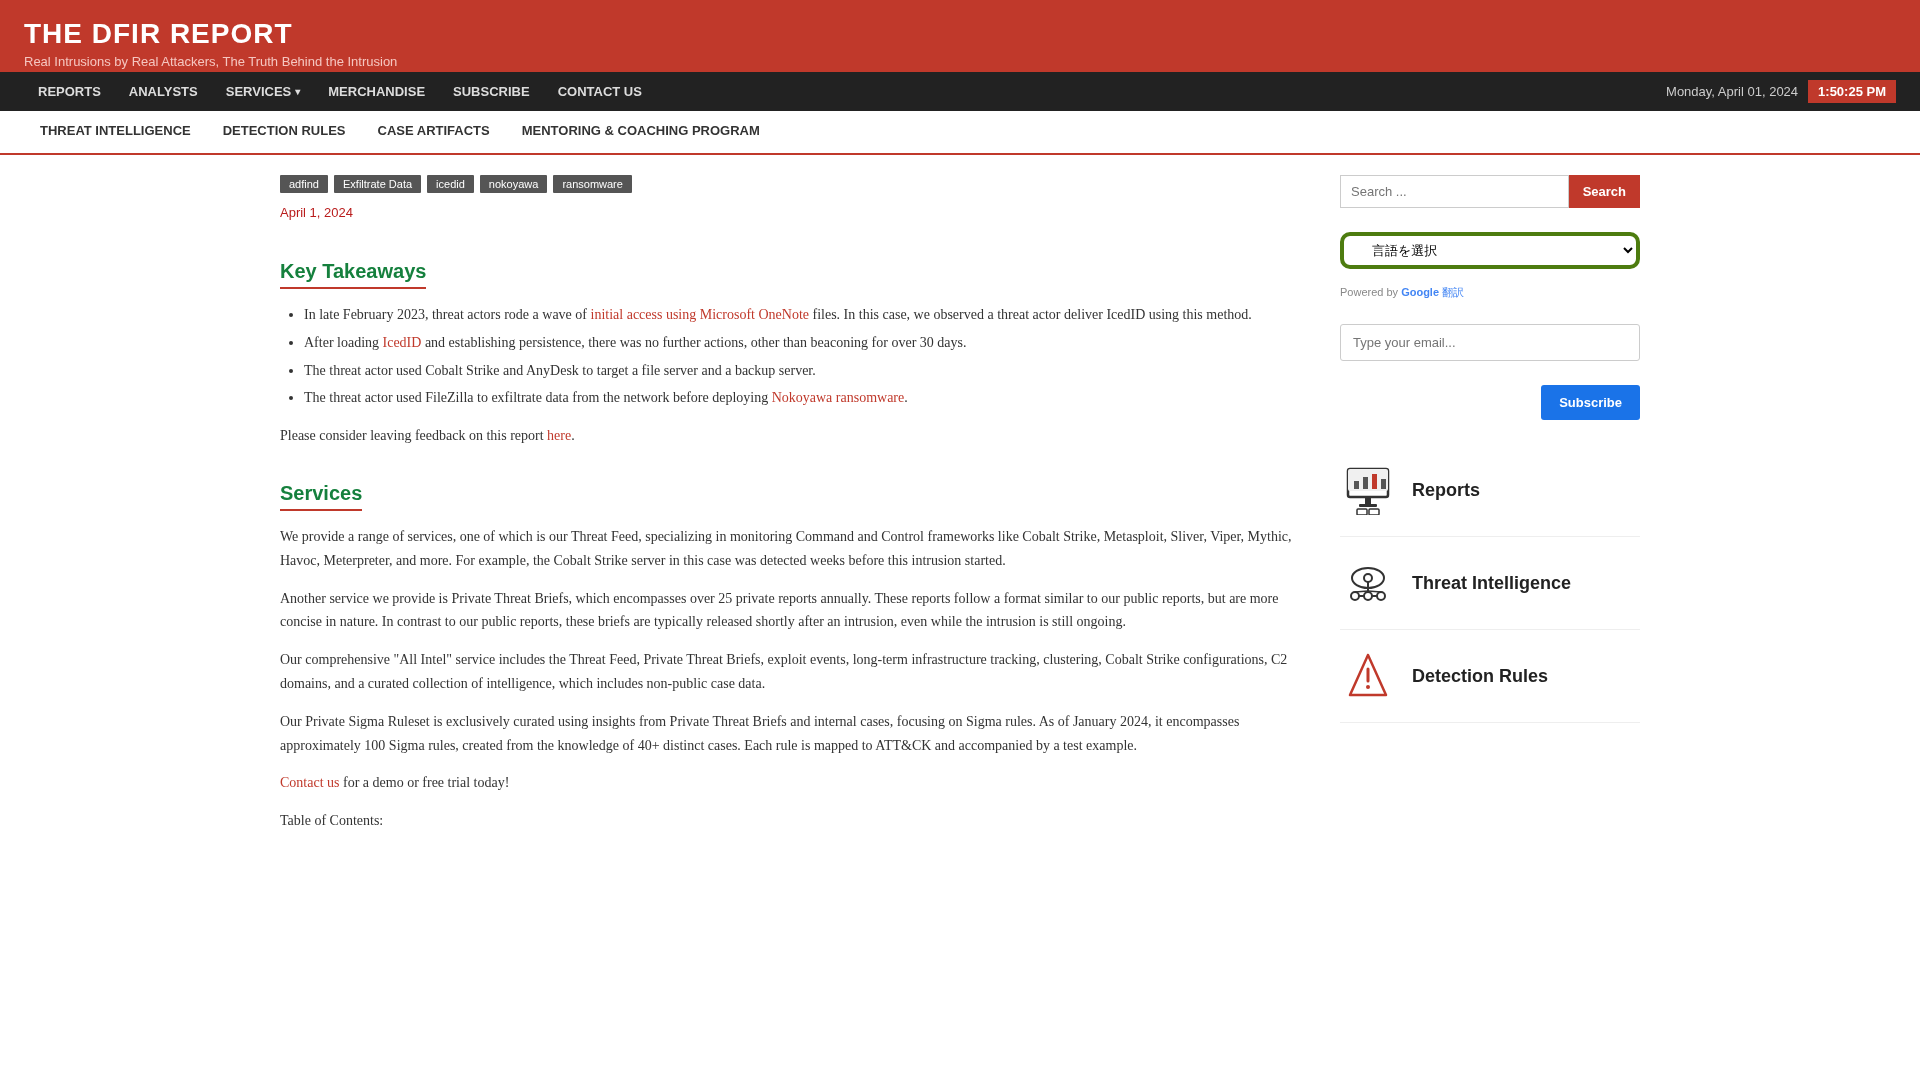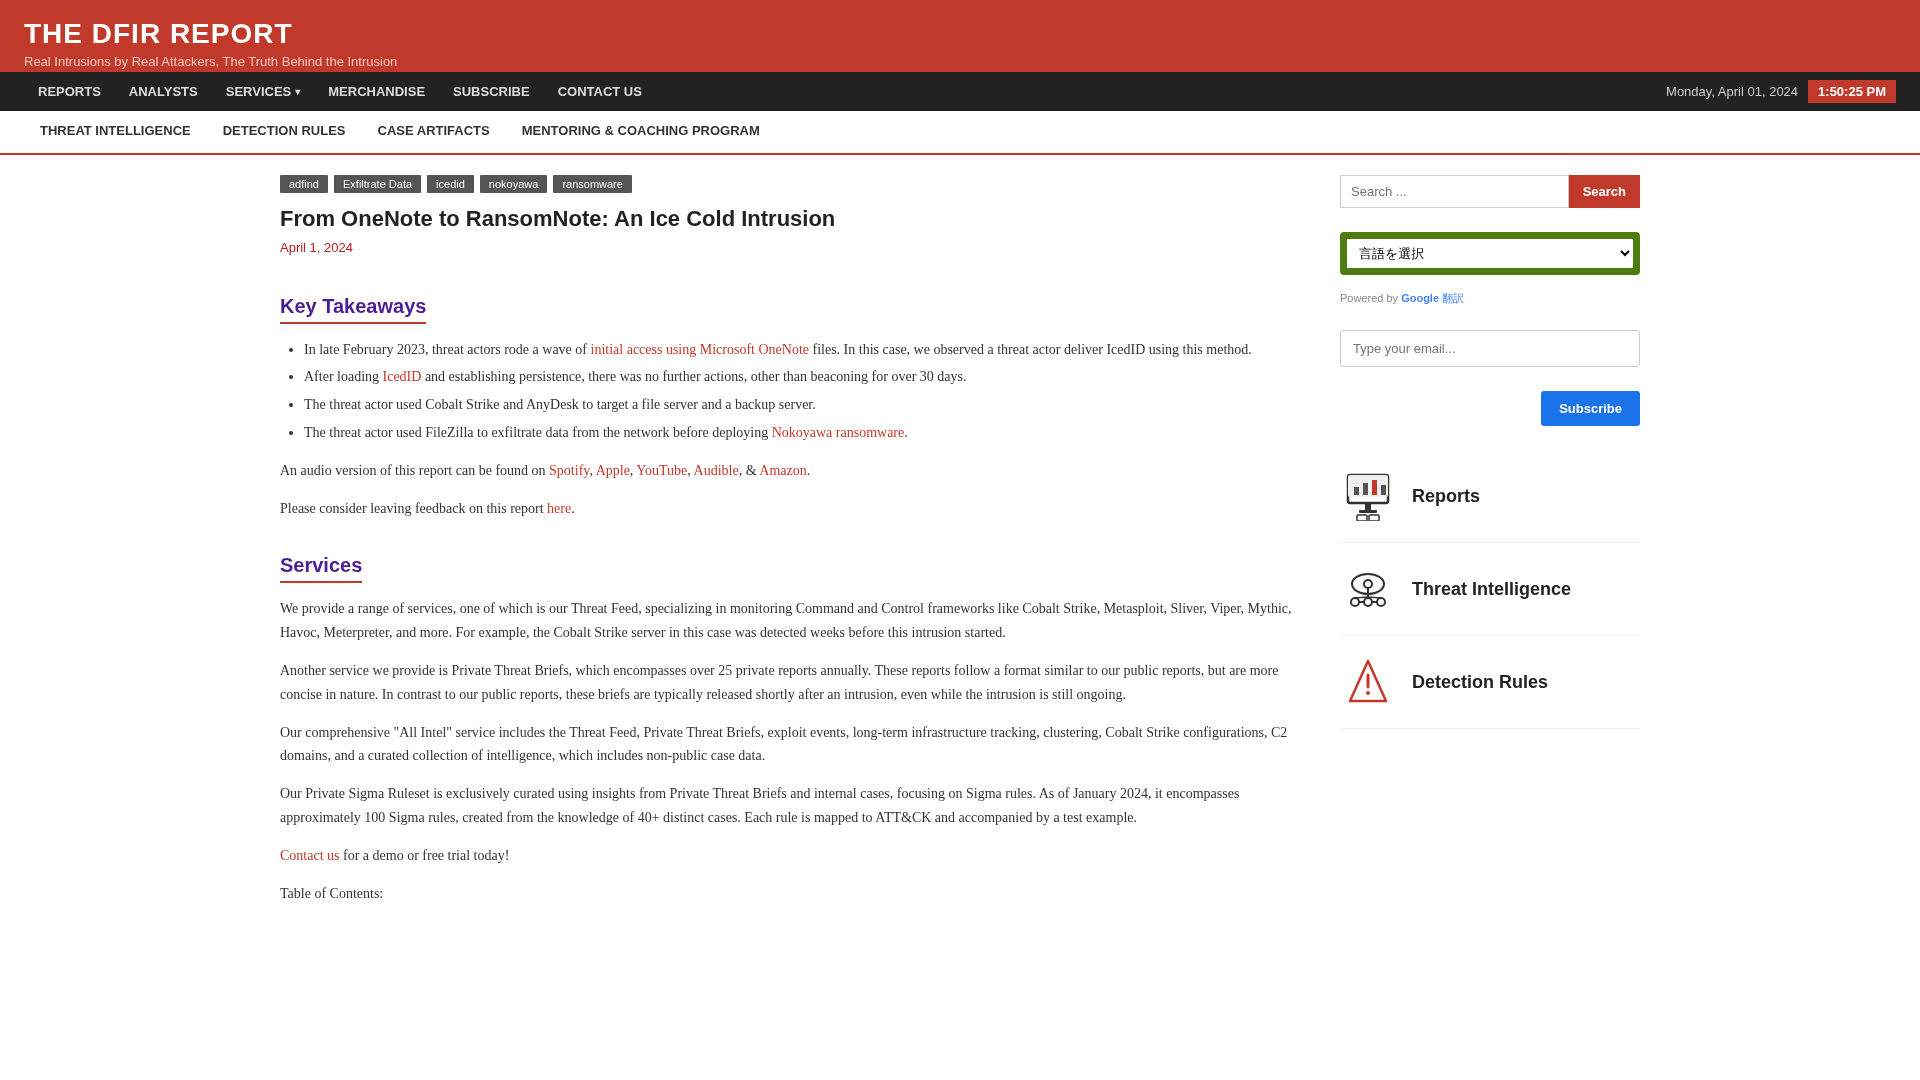--- a/index.html
+++ b/index.html
@@ -129,21 +129,21 @@
       font-size: 13px;
       color: #b91c1c;
       font-family: Arial, sans-serif;
       margin-bottom: 20px;
     }
 
     .section-heading {
       font-size: 20px;
       font-family: Arial, sans-serif;
       font-weight: 700;
-      color: #4c1d95;
+      color: #15803d;
       border-bottom: 2px solid #c0392b;
       padding-bottom: 4px;
       margin: 20px 0 14px 0;
       display: inline-block;
     }
 
     .article-body p {
       font-size: 14px;
       line-height: 1.7;
       margin-bottom: 14px;
@@ -195,24 +195,24 @@
       font-weight: 600;
       cursor: pointer;
     }
 
     
     #translate-widget {
       margin-bottom: 24px;
     }
     #translate-select {
       width: 100%;
-      padding: 6px 8px;
-      font-size: 13px;
-      border: 7px solid #4d7c0f;
-      border-radius: 4px;
+      padding: 6px 24px;
+      font-size: 13px;
+      border: 4px solid #4d7c0f;
+      border-radius: 10px;
       background: #fff;
       cursor: pointer;
     }
     #translate-powered {
       font-size: 11px;
       color: #888;
       margin-top: 16px;
       font-family: Liberation Sans, sans-serif;
     }
     .google-text { color: #4285f4; font-weight: 700; }
@@ -313,49 +313,40 @@
   <main id="main-content">
 
     <div class="tag-list">
       <span class="tag">adfind</span>
       <span class="tag">Exfiltrate Data</span>
       <span class="tag">icedid</span>
       <span class="tag">nokoyawa</span>
       <span class="tag">ransomware</span>
     </div>
 
-    <h1 id="article-title">From OneNote to RansomNote: An Ice Cold Intrusion</h1>
     <div id="article-date">April 1, 2024</div>
 
     <div class="article-body">
       
       <h2 class="section-heading">Key Takeaways</h2>
       <ul>
         <li>
           In late February 2023, threat actors rode a wave of <a>initial access using Microsoft OneNote</a> files. In this case, we observed a threat actor deliver IcedID using this method.
         </li>
         <li>
           After loading <a>IcedID</a> and establishing persistence, there was no further actions, other than beaconing for over 30 days.
         </li>
         <li>
           The threat actor used Cobalt Strike and AnyDesk to target a file server and a backup server.
         </li>
         <li>
           The threat actor used FileZilla to exfiltrate data from the network before deploying <a>Nokoyawa ransomware</a>.
         </li>
       </ul>
 
-      <p>
-        An audio version of this report can be found on
-        <a>Spotify</a>,
-        <a>Apple</a>,
-        <a>YouTube</a>,
-        <a>Audible</a>, &amp;
-        <a>Amazon</a>.
-      </p>
 
       <p>
         Please consider leaving feedback on this report <a>here</a>.
       </p>
 
       
       <h2 class="section-heading">Services</h2>
 
       <p>We provide a range of services, one of which is our Threat Feed, specializing in monitoring Command and Control frameworks like Cobalt Strike, Metasploit, Sliver, Viper, Mythic, Havoc, Meterpreter, and more. For example, the Cobalt Strike server in this case was detected weeks before this intrusion started.</p>
       <p>Another service we provide is Private Threat Briefs, which encompasses over 25 private reports annually. These reports follow a format similar to our public reports, but are more concise in nature. In contrast to our public reports, these briefs are typically released shortly after an intrusion, even while the intrusion is still ongoing.</p>

